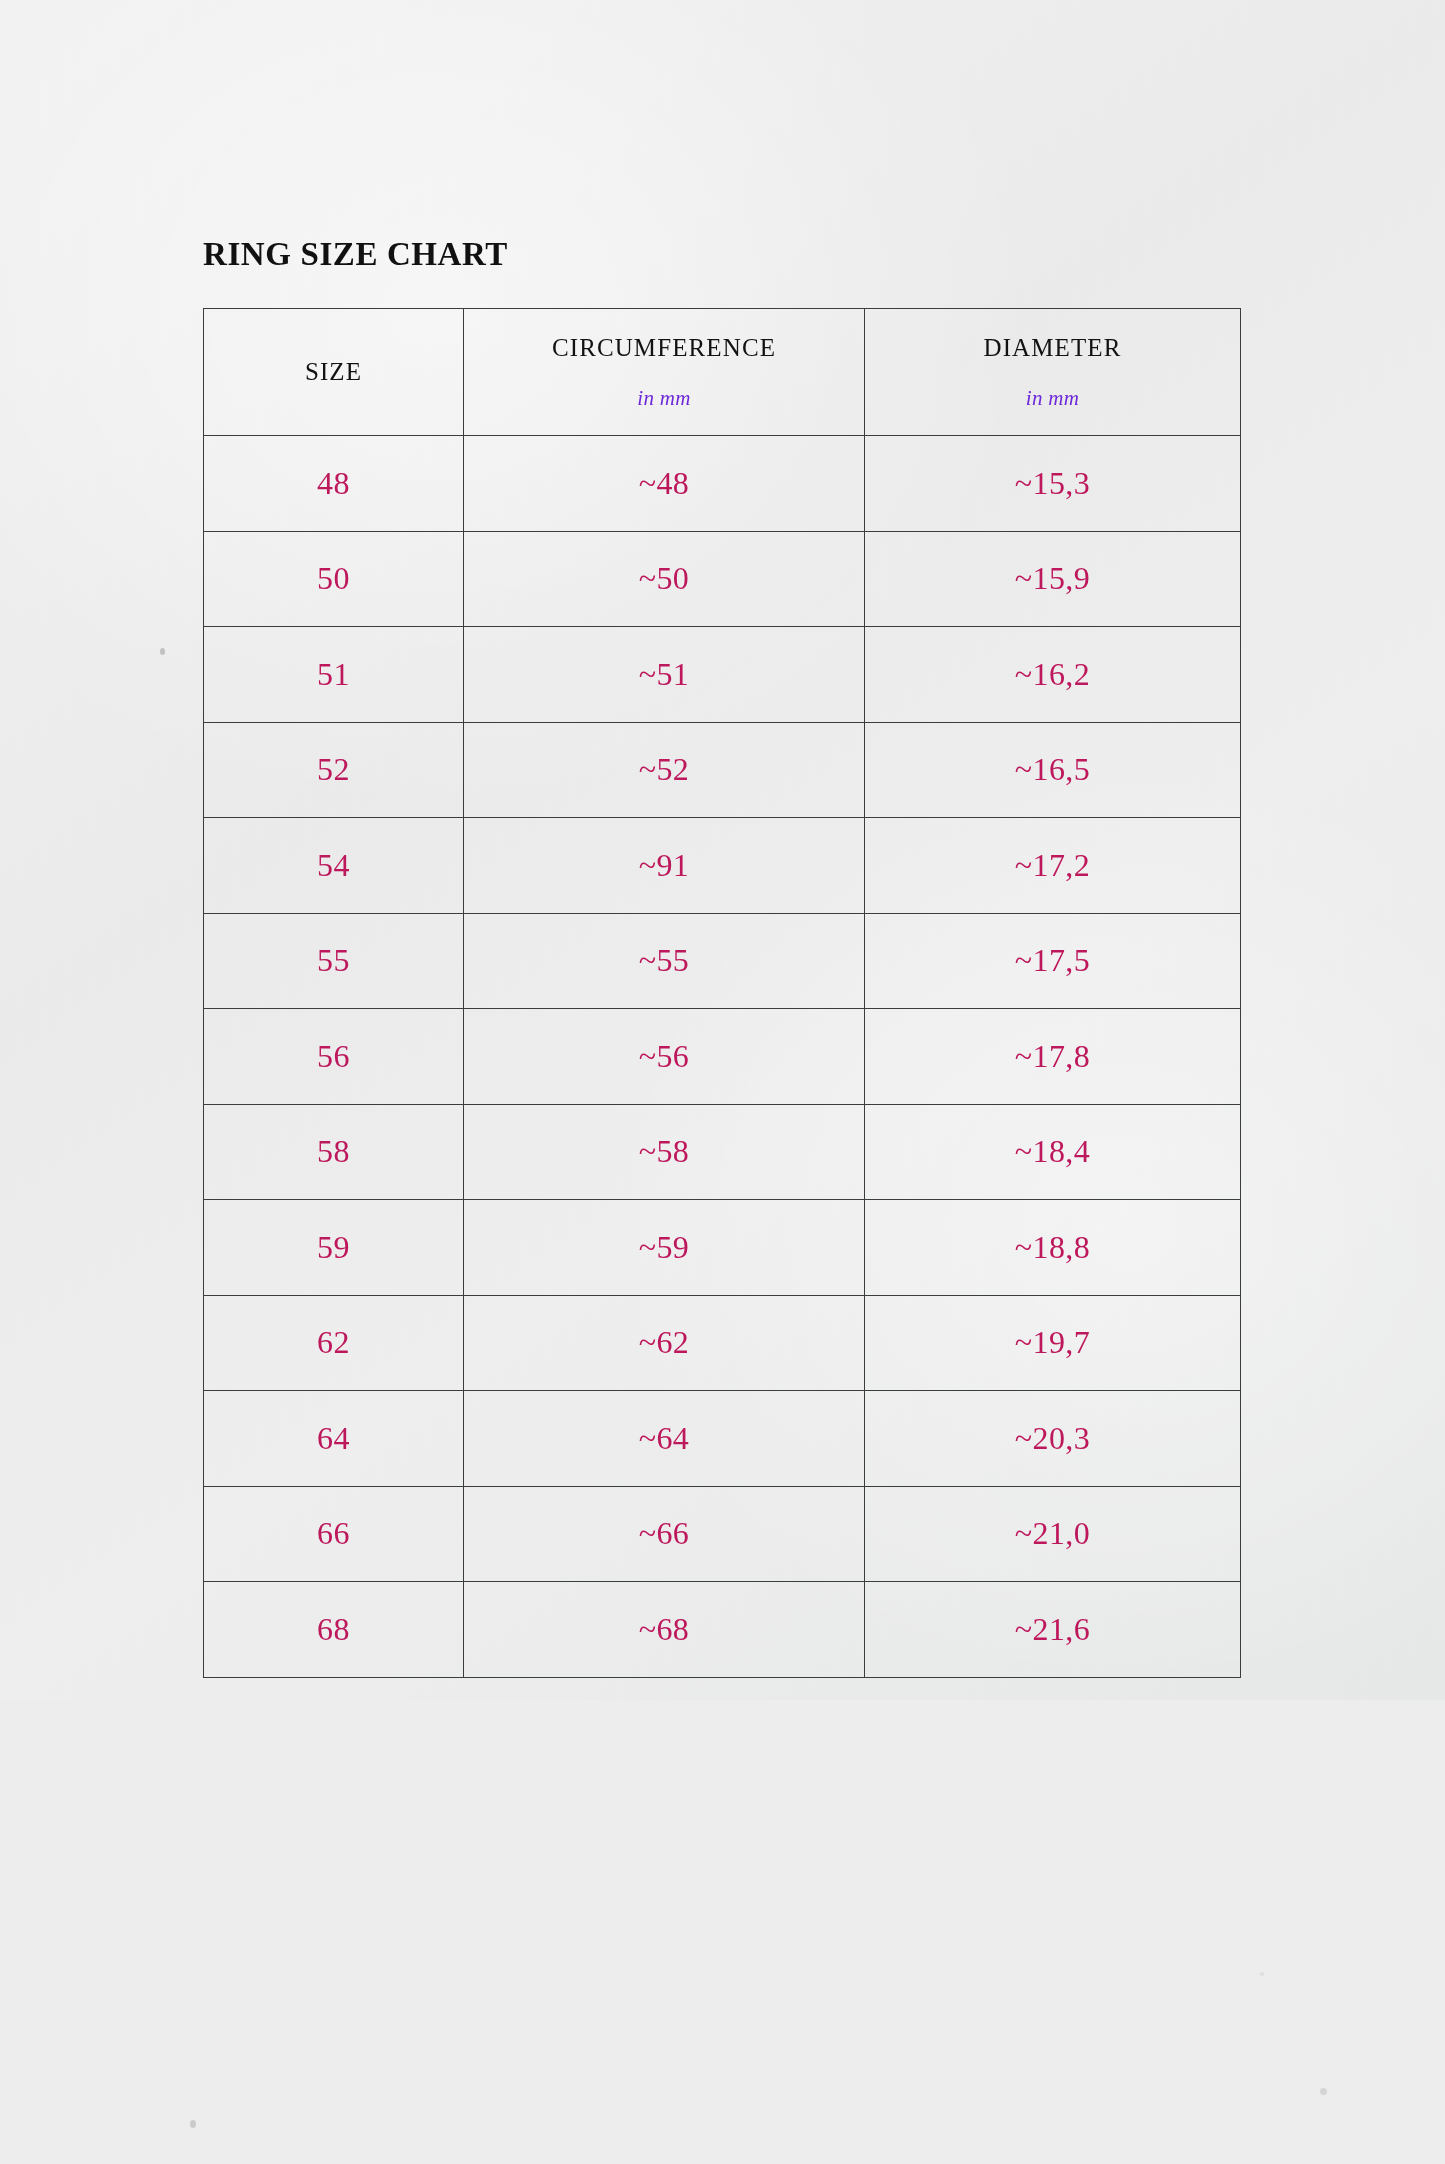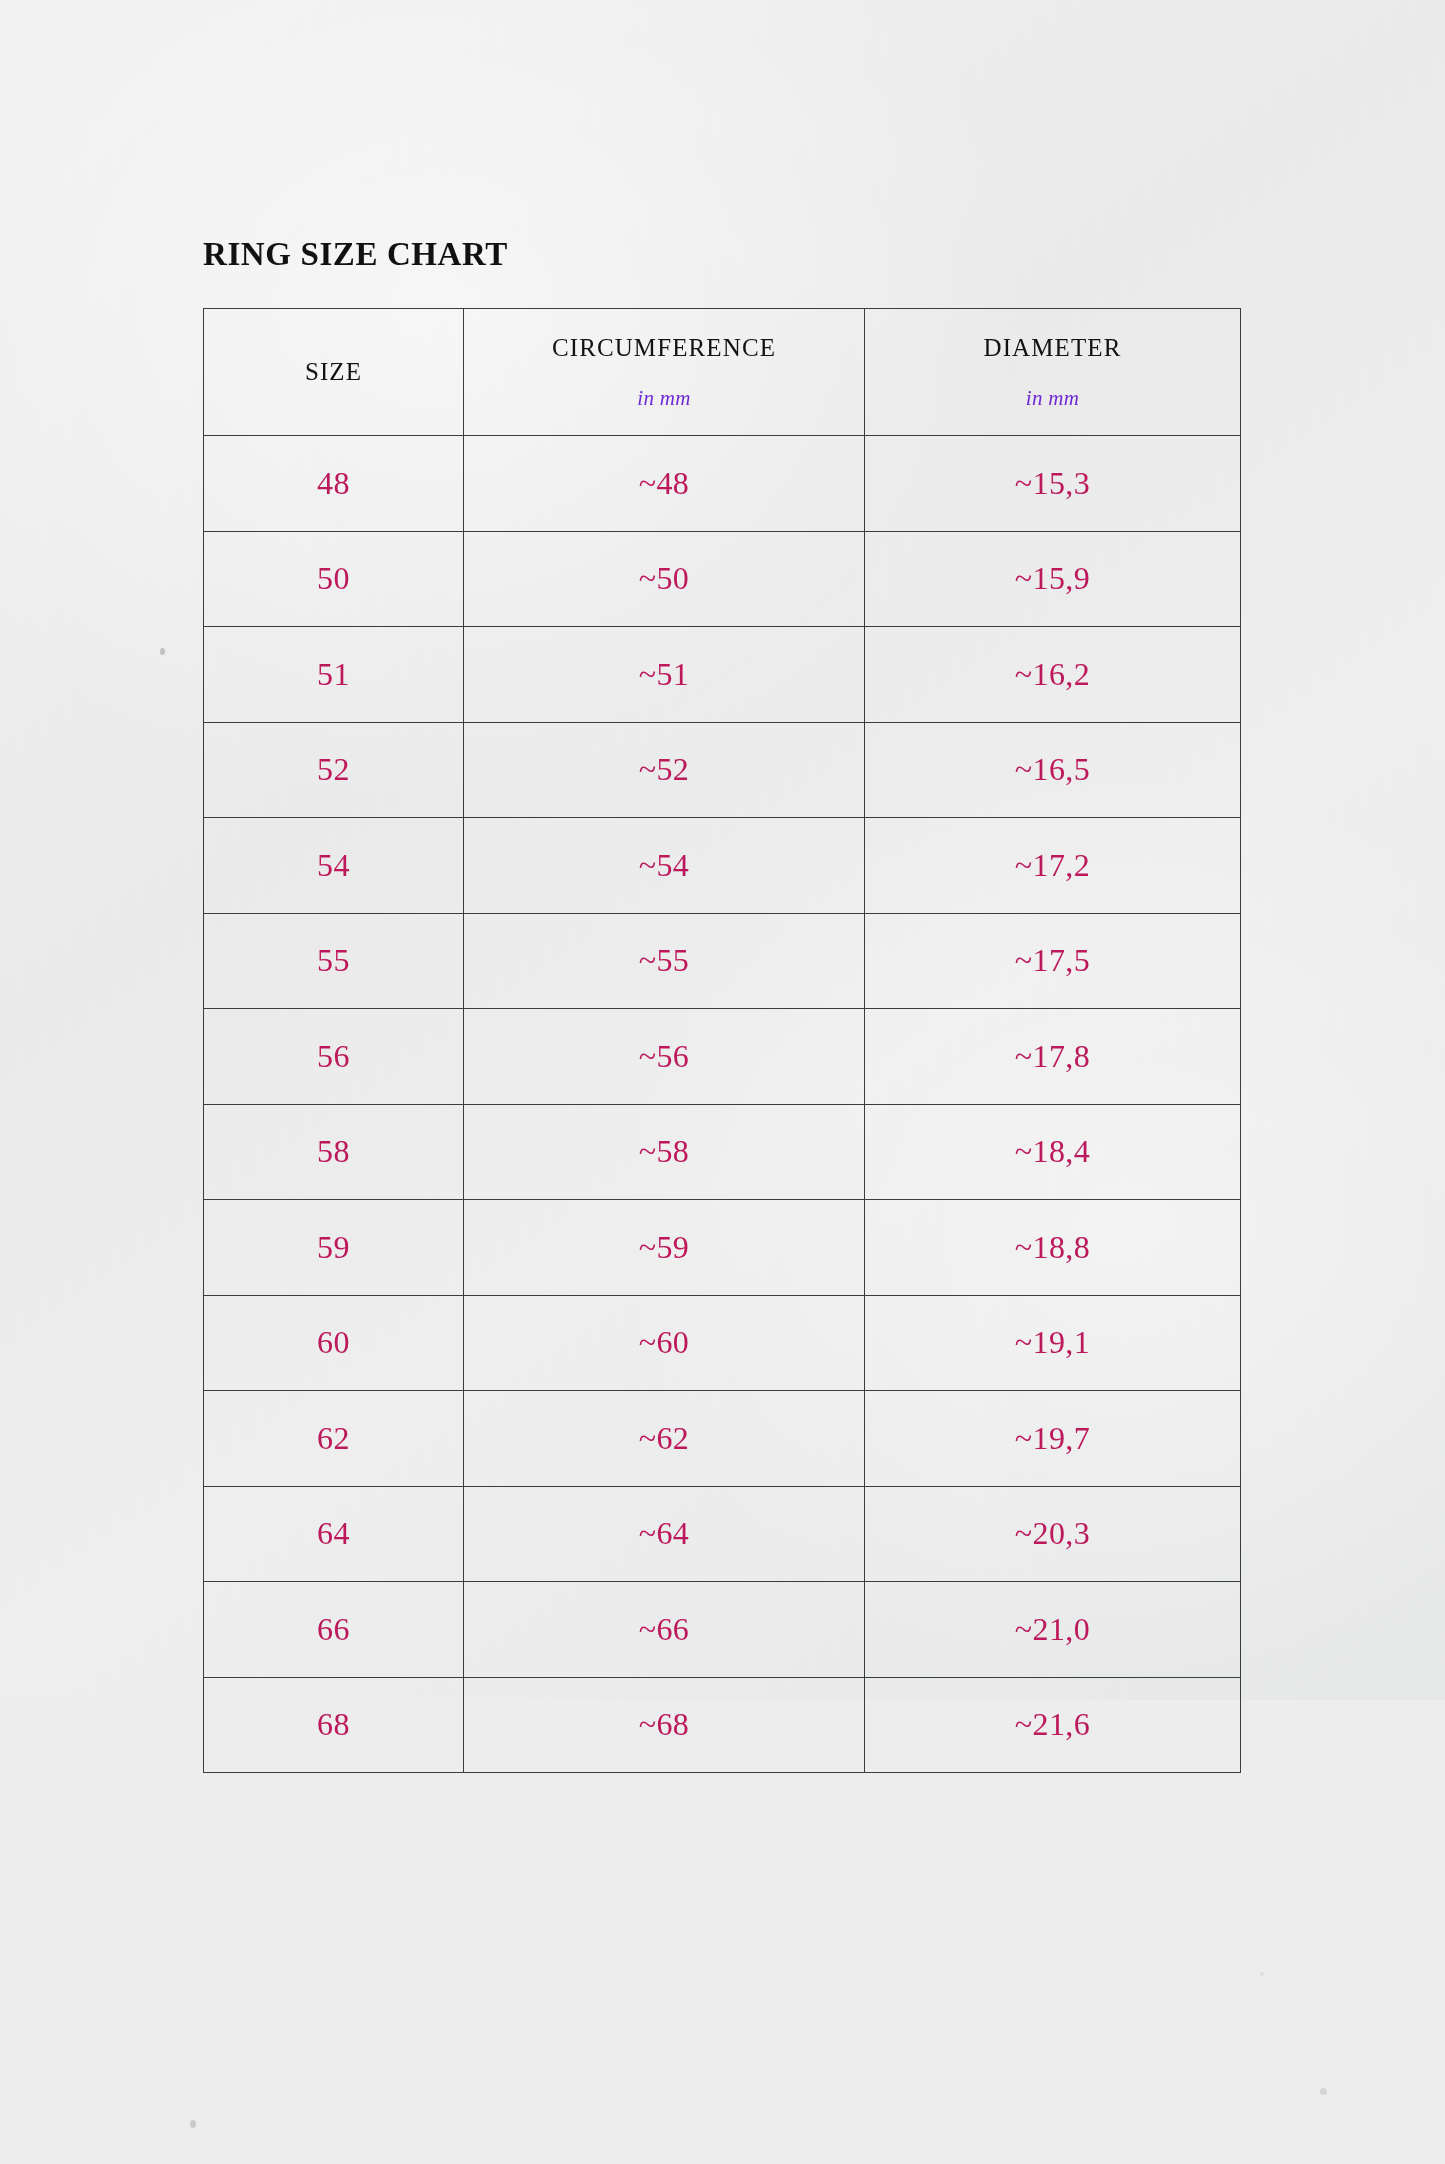--- a/index.html
+++ b/index.html
@@ -158,21 +158,21 @@
           <td>~51</td>
           <td>~16,2</td>
         </tr>
         <tr>
           <td>52</td>
           <td>~52</td>
           <td>~16,5</td>
         </tr>
         <tr>
           <td>54</td>
-          <td>~54</td>
+          <td>~91</td>
           <td>~17,2</td>
         </tr>
         <tr>
           <td>55</td>
           <td>~55</td>
           <td>~17,5</td>
         </tr>
         <tr>
           <td>56</td>
           <td>~56</td>
@@ -182,25 +182,20 @@
           <td>58</td>
           <td>~58</td>
           <td>~18,4</td>
         </tr>
         <tr>
           <td>59</td>
           <td>~59</td>
           <td>~18,8</td>
         </tr>
         <tr>
-          <td>60</td>
-          <td>~60</td>
-          <td>~19,1</td>
-        </tr>
-        <tr>
           <td>62</td>
           <td>~62</td>
           <td>~19,7</td>
         </tr>
         <tr>
           <td>64</td>
           <td>~64</td>
           <td>~20,3</td>
         </tr>
         <tr>

